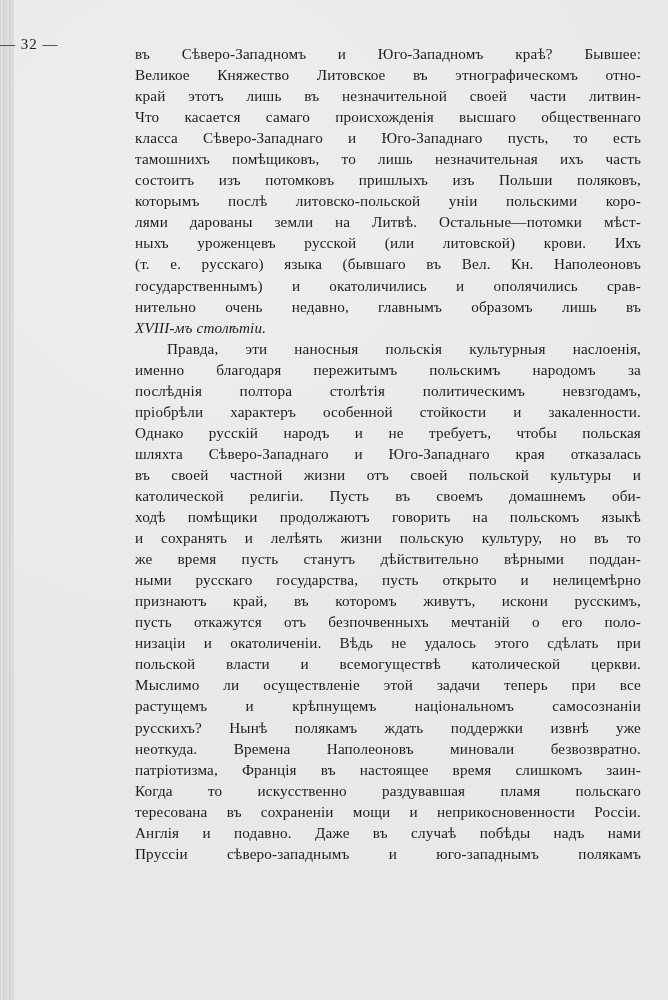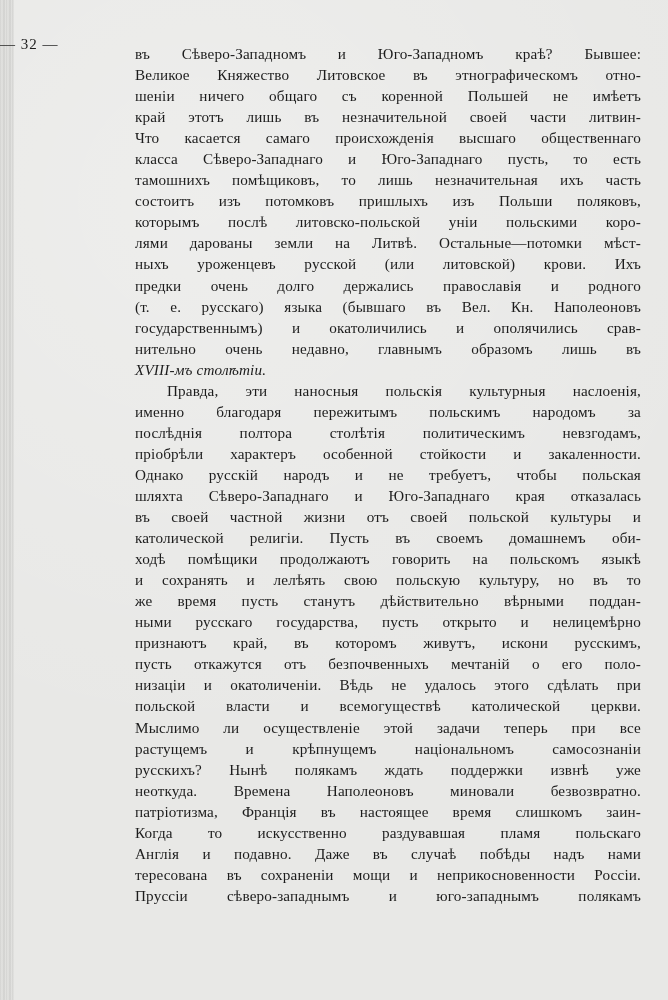--- a/index.html
+++ b/index.html
@@ -41,53 +41,51 @@
 </style>
 </head>
 <body>
 
 <div class="page">
   <div class="binding"></div>
   <div class="page-number">— 32 —</div>
   <div class="text-block" id="text-block">
       <div class="line">въ Сѣверо-Западномъ и Юго-Западномъ краѣ? Бывшее:</div>
       <div class="line">Великое Княжество Литовское въ этнографическомъ отно-</div>
-      <div class="line">шеніи ничего общаго съ коренной Польшей не имѣетъ</div>
       <div class="line">край этотъ лишь въ незначительной своей части литвин-</div>
       <div class="line">Что касается самаго происхожденія высшаго общественнаго</div>
       <div class="line">класса Сѣверо-Западнаго и Юго-Западнаго пусть, то есть</div>
       <div class="line">тамошнихъ помѣщиковъ, то лишь незначительная ихъ часть</div>
       <div class="line">состоитъ изъ потомковъ пришлыхъ изъ Польши поляковъ,</div>
       <div class="line">которымъ послѣ литовско-польской уніи польскими коро-</div>
       <div class="line">лями дарованы земли на Литвѣ. Остальные—потомки мѣст-</div>
       <div class="line">ныхъ уроженцевъ русской (или литовской) крови. Ихъ</div>
-      <div class="line">предки очень долго держались православія и родного</div>
       <div class="line">(т. е. русскаго) языка (бывшаго въ Вел. Кн. Наполеоновъ</div>
       <div class="line">государственнымъ) и окатоличились и ополячились срав-</div>
       <div class="line">нительно очень недавно, главнымъ образомъ лишь въ</div>
       <div class="line last">XVIII-мъ столѣтіи.</div>
       <div class="line indent">Правда, эти наносныя польскія культурныя наслоенія,</div>
       <div class="line">именно благодаря пережитымъ польскимъ народомъ за</div>
       <div class="line">послѣднія полтора столѣтія политическимъ невзгодамъ,</div>
       <div class="line">пріобрѣли характеръ особенной стойкости и закаленности.</div>
       <div class="line">Однако русскій народъ и не требуетъ, чтобы польская</div>
       <div class="line">шляхта Сѣверо-Западнаго и Юго-Западнаго края отказалась</div>
       <div class="line">въ своей частной жизни отъ своей польской культуры и</div>
       <div class="line">католической религіи. Пусть въ своемъ домашнемъ оби-</div>
       <div class="line">ходѣ помѣщики продолжаютъ говорить на польскомъ языкѣ</div>
-      <div class="line">и сохранять и лелѣять свою польскую культуру, но въ то</div>
+      <div class="line">и сохранять и лелѣять жизни польскую культуру, но въ то</div>
       <div class="line">же время пусть станутъ дѣйствительно вѣрными поддан-</div>
       <div class="line">ными русскаго государства, пусть открыто и нелицемѣрно</div>
       <div class="line">признаютъ край, въ которомъ живутъ, искони русскимъ,</div>
       <div class="line">пусть откажутся отъ безпочвенныхъ мечтаній о его поло-</div>
       <div class="line">низаціи и окатоличеніи. Вѣдь не удалось этого сдѣлать при</div>
       <div class="line">польской власти и всемогуществѣ католической церкви.</div>
       <div class="line">Мыслимо ли осуществленіе этой задачи теперь при все</div>
       <div class="line">растущемъ и крѣпнущемъ національномъ самосознаніи</div>
       <div class="line">русскихъ? Нынѣ полякамъ ждать поддержки извнѣ уже</div>
       <div class="line">неоткуда. Времена Наполеоновъ миновали безвозвратно.</div>
       <div class="line">патріотизма, Франція въ настоящее время слишкомъ заин-</div>
       <div class="line">Когда то искусственно раздувавшая пламя польскаго</div>
+      <div class="line">тересована въ сохраненіи мощи и неприкосновенности Россіи.</div>
       <div class="line">Англія и подавно. Даже въ случаѣ побѣды надъ нами</div>
-      <div class="line">тересована въ сохраненіи мощи и неприкосновенности Россіи.</div>
       <div class="line">Пруссіи сѣверо-западнымъ и юго-западнымъ полякамъ</div>
     </div>
 </div>
 
 </body></html>

